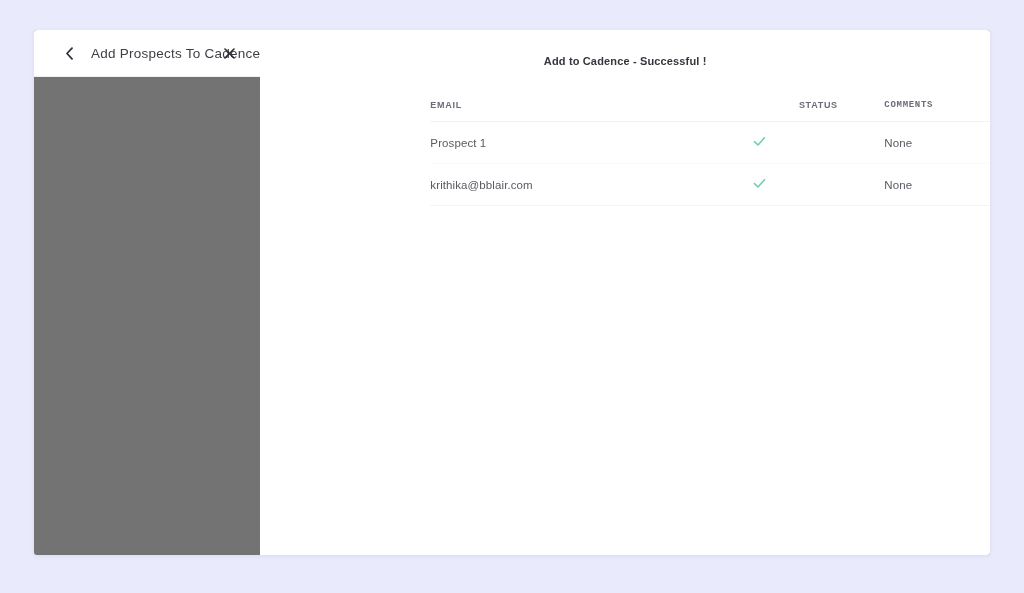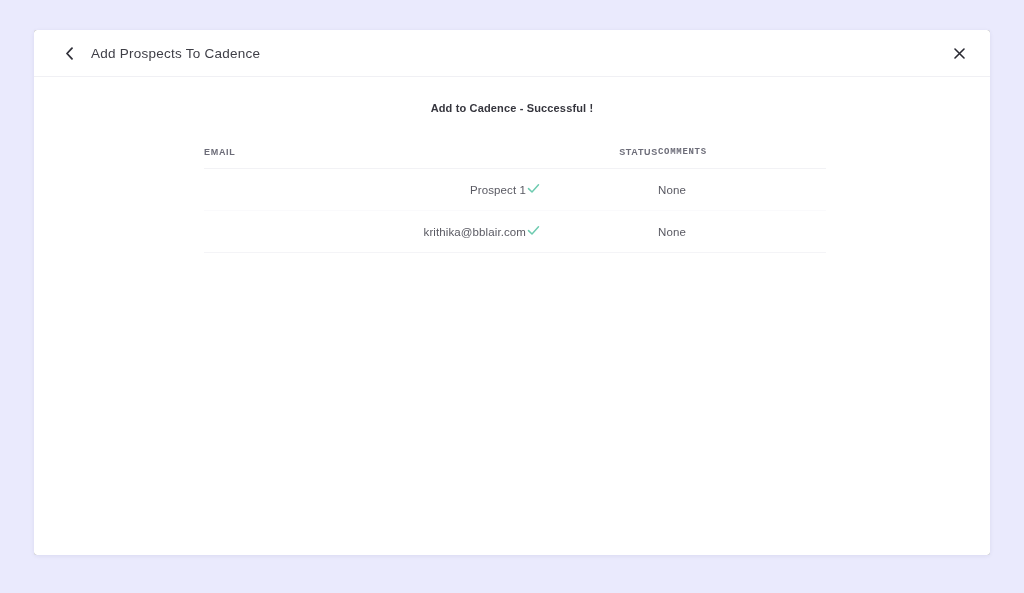--- a/index.html
+++ b/index.html
@@ -21,21 +21,21 @@
   .modal-card {
     position: absolute;
     left: 34px;
     top: 30px;
     width: 956px;
     height: 525px;
     background: #737373;
     border-radius: 3px;
     box-shadow: 0 1px 4px rgba(40, 40, 90, 0.08);
     display: flex;
-    flex-direction: column;
+    flex-direction: row;
     overflow: hidden;
   }
 
   
   .modal-header {
     position: relative;
     height: 47px;
     flex: 0 0 47px;
     display: flex;
     align-items: center;
@@ -124,40 +124,40 @@
     font-weight: 700;
     letter-spacing: 0.7px;
     color: #6c6c78;
     padding: 0 0 11px 0;
     border-bottom: 1px solid #f2f2f5;
     text-transform: uppercase;
     vertical-align: bottom;
   }
 
   table.results-table th.col-email   { width: 322px; }
-  table.results-table th.col-status  { width: 132px; text-align: right; margin-top: 23px; }
+  table.results-table th.col-status  { width: 132px; text-align: center; margin-top: 23px; }
   table.results-table th.col-comment { width: 168px; font-family: Liberation Mono, monospace; }
 
   table.results-table td {
     font-size: 11.5px;
     color: #595962;
     padding: 12px 0 12px 0;
     border-bottom: 1px solid #fafafc;
     vertical-align: middle;
     letter-spacing: 0.1px;
     white-space: nowrap;
     overflow: hidden;
     text-overflow: ellipsis;
   }
 
   table.results-table tr:last-child td {
     border-bottom: 1px solid #f4f4f7;
   }
 
-  td.cell-email   { padding-left: 0; text-align: right; }
+  td.cell-email   { padding-left: 0; }
   td.cell-status  { }
   td.cell-comment { color: #5d5d66; }
 
   .status-check {
     display: inline-block;
     width: 15px;
     height: 15px;
     color: #6ecbb0;
     line-height: 0;
   }

